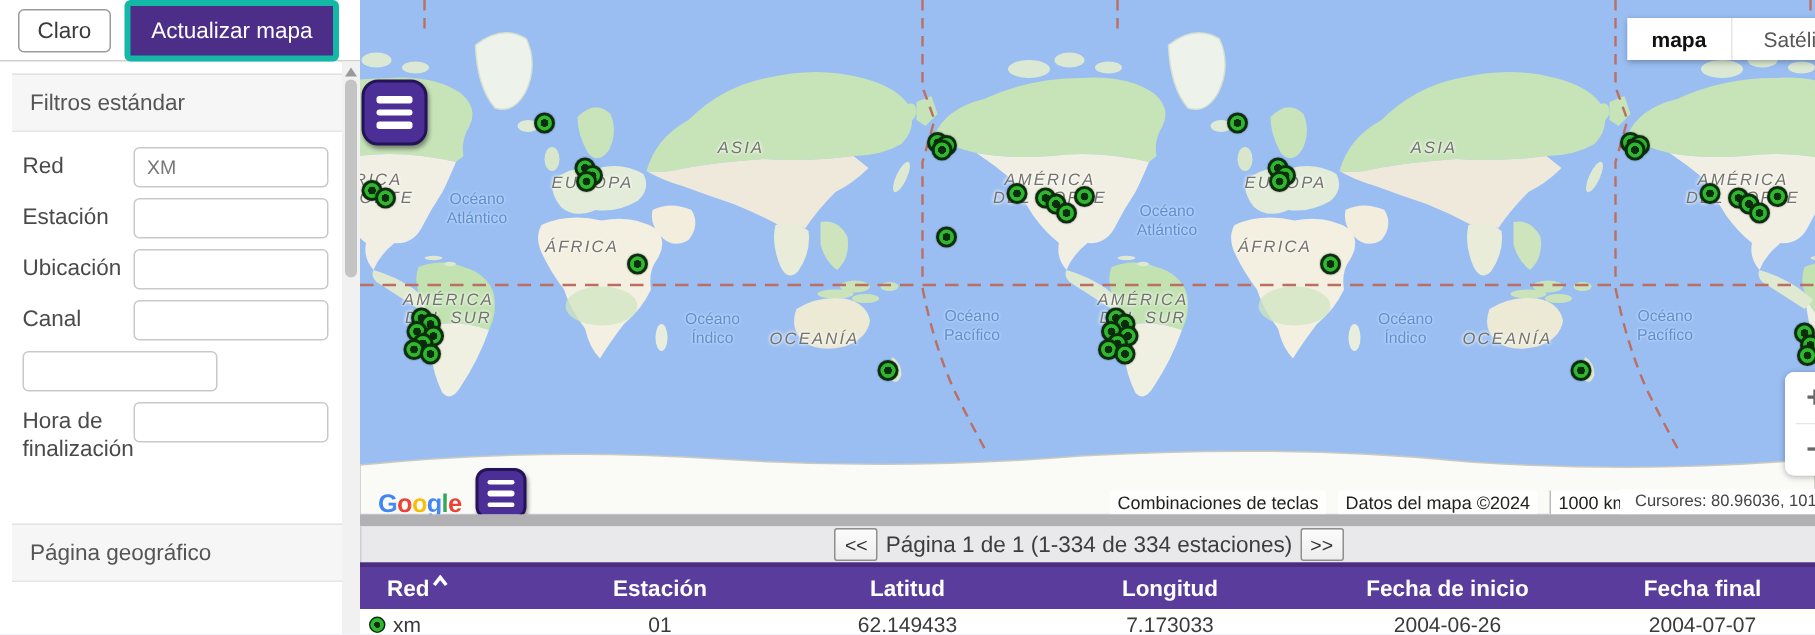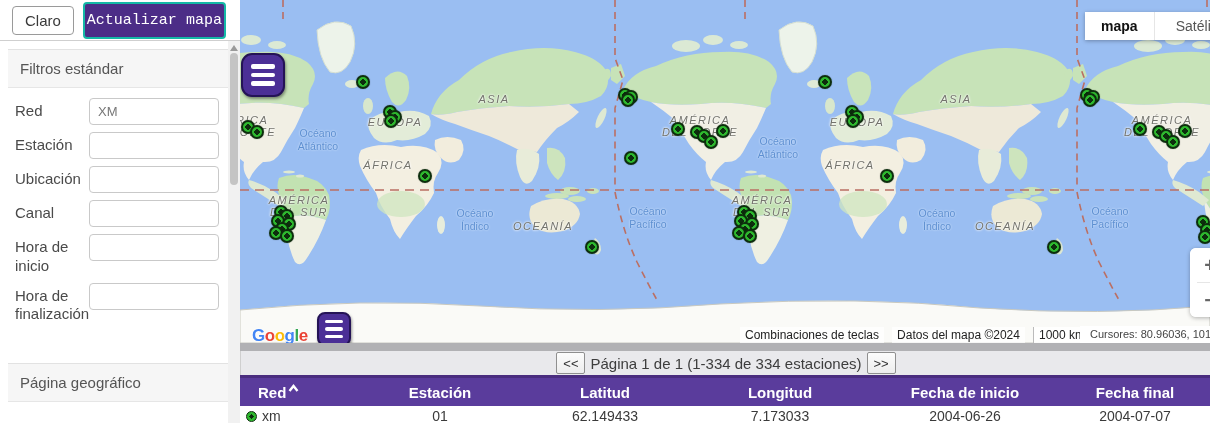--- a/index.html
+++ b/index.html
@@ -2,21 +2,21 @@
 <html><head>
 <meta charset="utf-8">
 <style>
   html,body{margin:0;padding:0;background:#fff;}
   .app{position:relative;width:1210px;height:423px;overflow:hidden;font-family:"Liberation Sans",sans-serif;background:#fff;}
 
   
   .left-col{position:absolute;left:0;top:0;width:240px;height:423px;background:#fff;}
   .btnbar{height:40px;display:flex;align-items:center;gap:9px;padding-left:12px;border-bottom:1px solid #cfcfcf;}
   .btn-clear{font-family:inherit;font-size:15px;color:#3a3a3a;background:#fff;border:1px solid #9a9a9a;border-radius:4px;padding:5px 12px;cursor:pointer;}
-  .btn-update{font-family:Liberation Mono, monospace;font-size:15px;color:#fff;background:#4c2d87;border:2px solid #14b8a6;border-radius:4px;padding:8px 2px;cursor:pointer;}
+  .btn-update{font-family:Liberation Sans, sans-serif;font-size:15px;color:#fff;background:#4c2d87;border:4px solid #14b8a6;border-radius:4px;padding:8px 14px;cursor:pointer;}
   .section{margin:8px 8px 0 8px;}
   .section-h{background:#f6f6f6;border-top:1px solid #e2e2e2;border-bottom:1px solid #e6e6e6;color:#555;font-size:15px;padding:10px 12px;}
   .frows{padding:10px 0 4px 7px;}
   .frow{display:grid;grid-template-columns:74px 118px;align-items:start;margin-bottom:7px;}
   .flabel{font-size:15px;color:#4a4a4a;line-height:1.25;padding-top:4px;}
   .finput{height:21px;border:1px solid #c9c9c9;border-radius:4px;font-family:inherit;font-size:13px;color:#777;padding:2px 8px;outline:none;background:#fff;width:112px;}
   .geo{margin-top:28px;}
   .partial-row{position:relative;height:40px;}
   
   .sb-scroll{position:absolute;right:0;top:41px;width:12px;height:382px;background:#f1f1f1;}
@@ -91,21 +91,20 @@
           </div>
           <div class="frow">
             <label class="flabel">Ubicación</label>
             <input class="finput" style="">
           </div>
           <div class="frow">
             <label class="flabel">Canal</label>
             <input class="finput" style="">
           </div>
           <div class="frow">
-            <label class="flabel">Hora de inicio</label>
             <input class="finput" style="">
           </div>
           <div class="frow">
             <label class="flabel">Hora de finalización</label>
             <input class="finput" style="">
           </div>
         </div>
     </div>
     <div class="section geo">
       <div class="section-h">Página geográfico</div>

